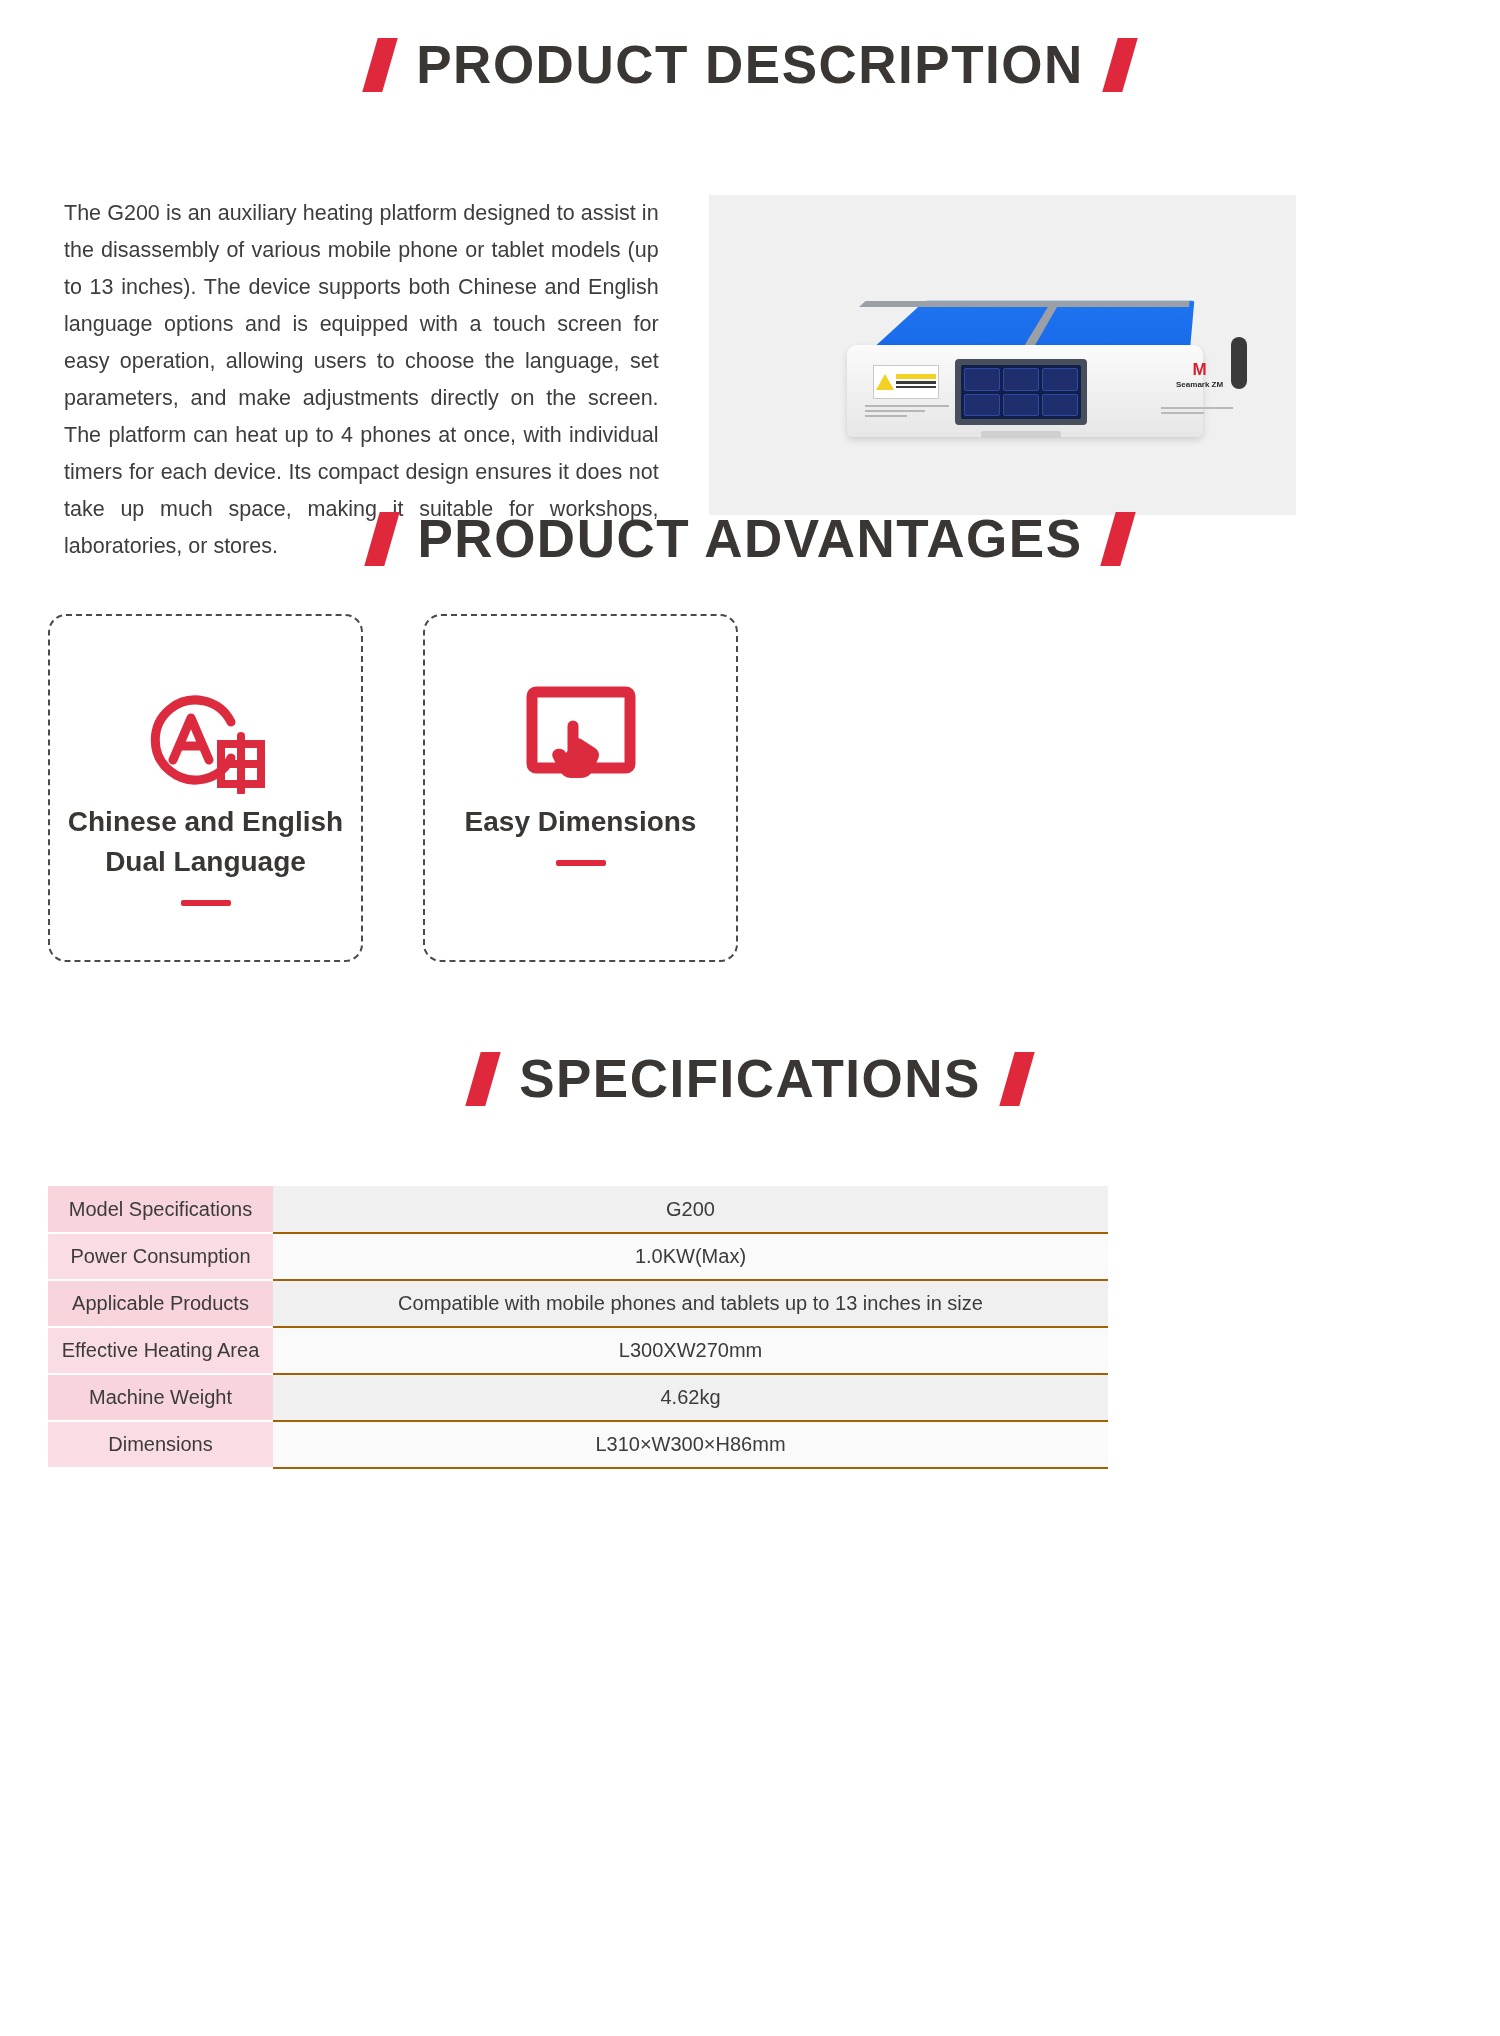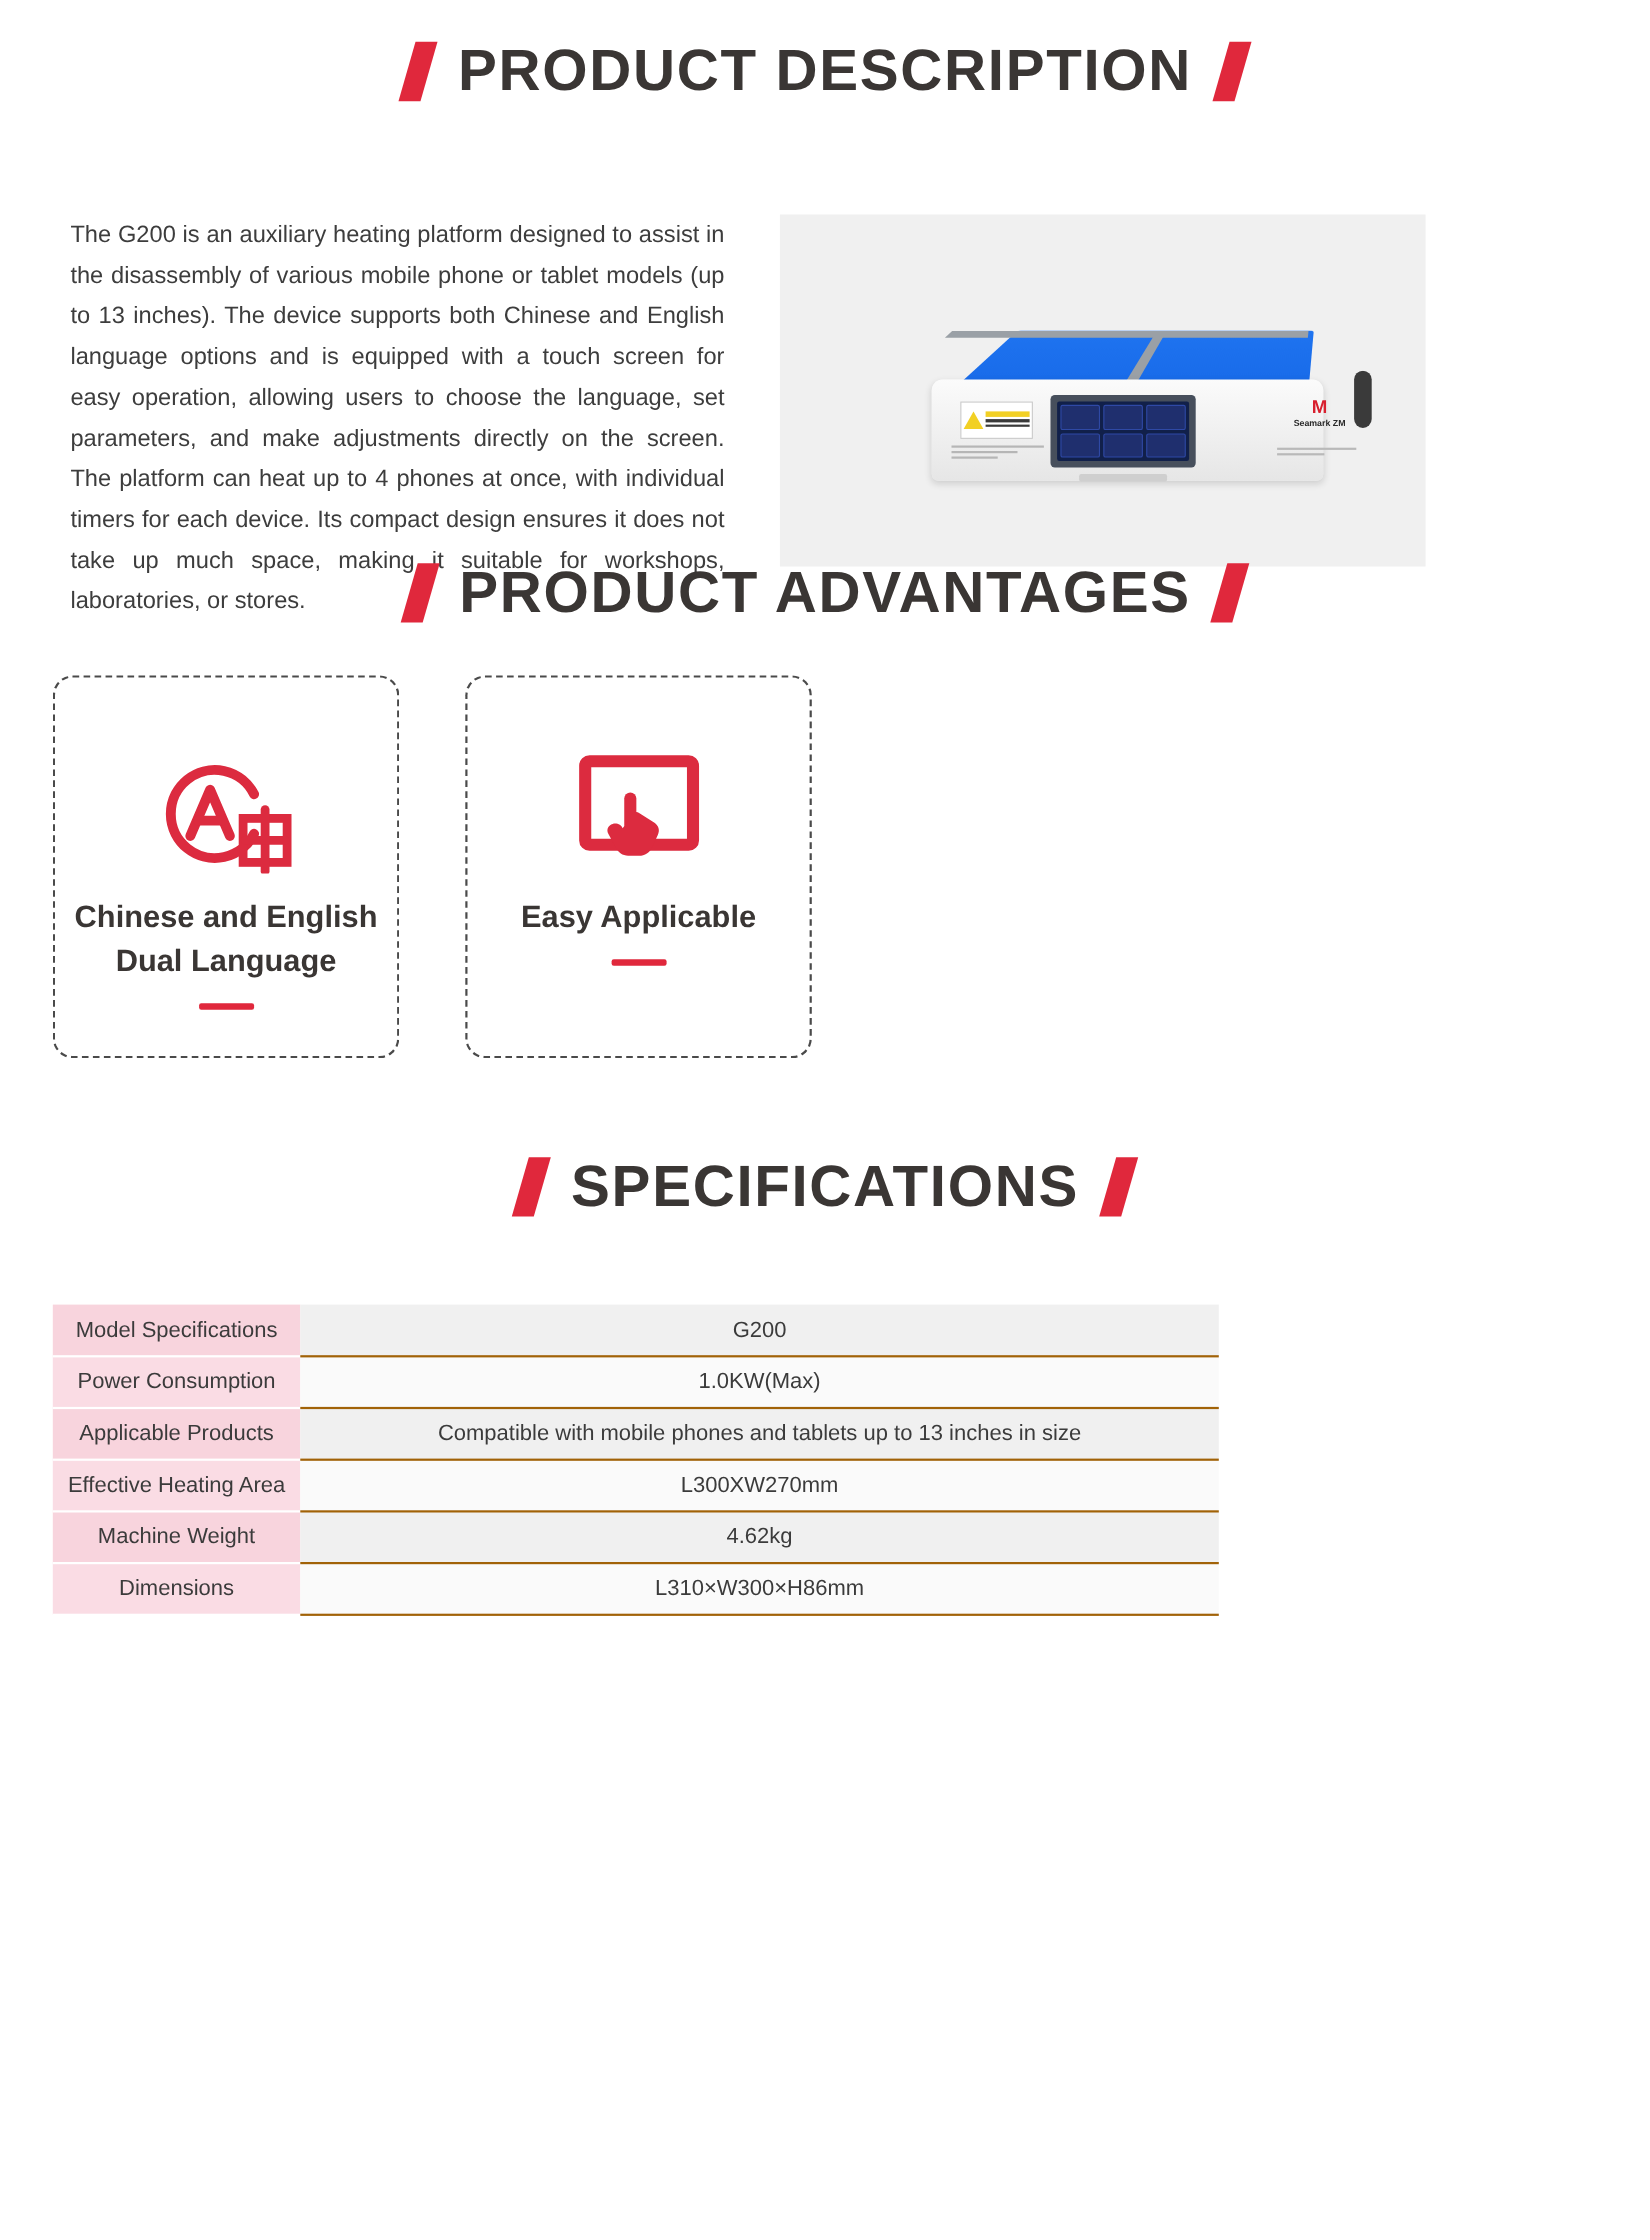--- a/index.html
+++ b/index.html
@@ -245,21 +245,21 @@
   .adv-card:nth-child(1) { width: 315px; margin-right: 50px; }
   .adv-card:nth-child(2) { width: 315px; margin-right: 50px; }
   .adv-card:nth-child(3) { width: 315px; }
   .adv-icon {
     height: 120px;
     display: flex;
     align-items: center;
     justify-content: center;
   }
   .adv-label {
-    margin-top: 16px;
+    margin-top: 4px;
     font-size: 28px;
     font-weight: bold;
     color: #3a3634;
     text-align: center;
     line-height: 40px;
     width: 330px;
   }
   .adv-underline {
     margin-top: 18px;
     width: 50px;
@@ -381,21 +381,21 @@
 
     <div class="adv-card">
       <div class="adv-icon">
         <svg width="126" height="112" viewBox="0 0 126 112" fill="none">
           <rect x="14" y="10" width="98" height="76" rx="4" stroke="#dc2b3f" stroke-width="11" fill="none"></rect>
           <path d="M55 44 v24" stroke="#dc2b3f" stroke-width="11" stroke-linecap="round"></path>
           <path d="M55 62 c0-5 5-7 8-5 l14 9 c4 3 5 7 3 11 l-5 11 c-2 5 -7 8 -12 8 h-10
                    c-5 0 -9 -3 -11 -7 l-7 -13 c-2 -4 0 -8 4 -9 4 -1 8 1 9 4" fill="#dc2b3f"></path>
         </svg>
       </div>
-      <div class="adv-label">Easy Applicable</div>
+      <div class="adv-label">Easy Dimensions</div>
       <div class="adv-underline"></div>
     </div>
 
 
   </div>
 
   <div class="section-heading" id="spec-heading">
     <span class="slash"></span>
     <span class="title-text">SPECIFICATIONS</span>
     <span class="slash"></span>

